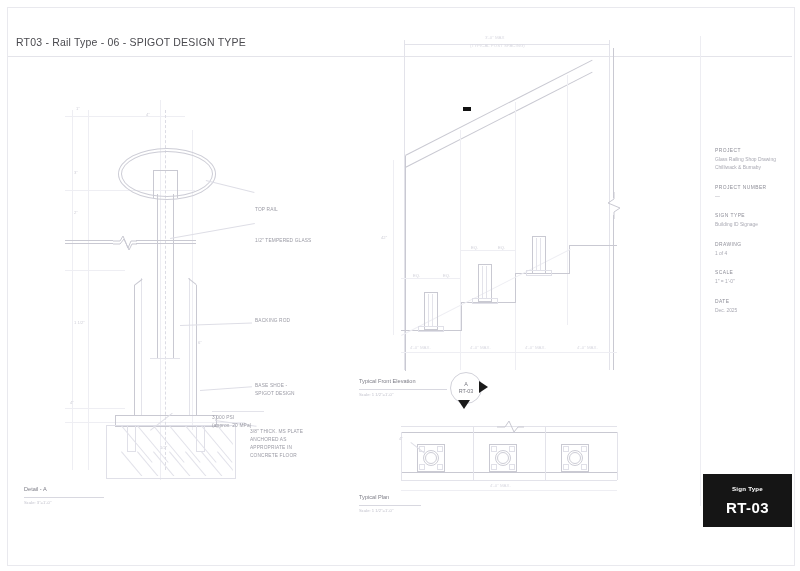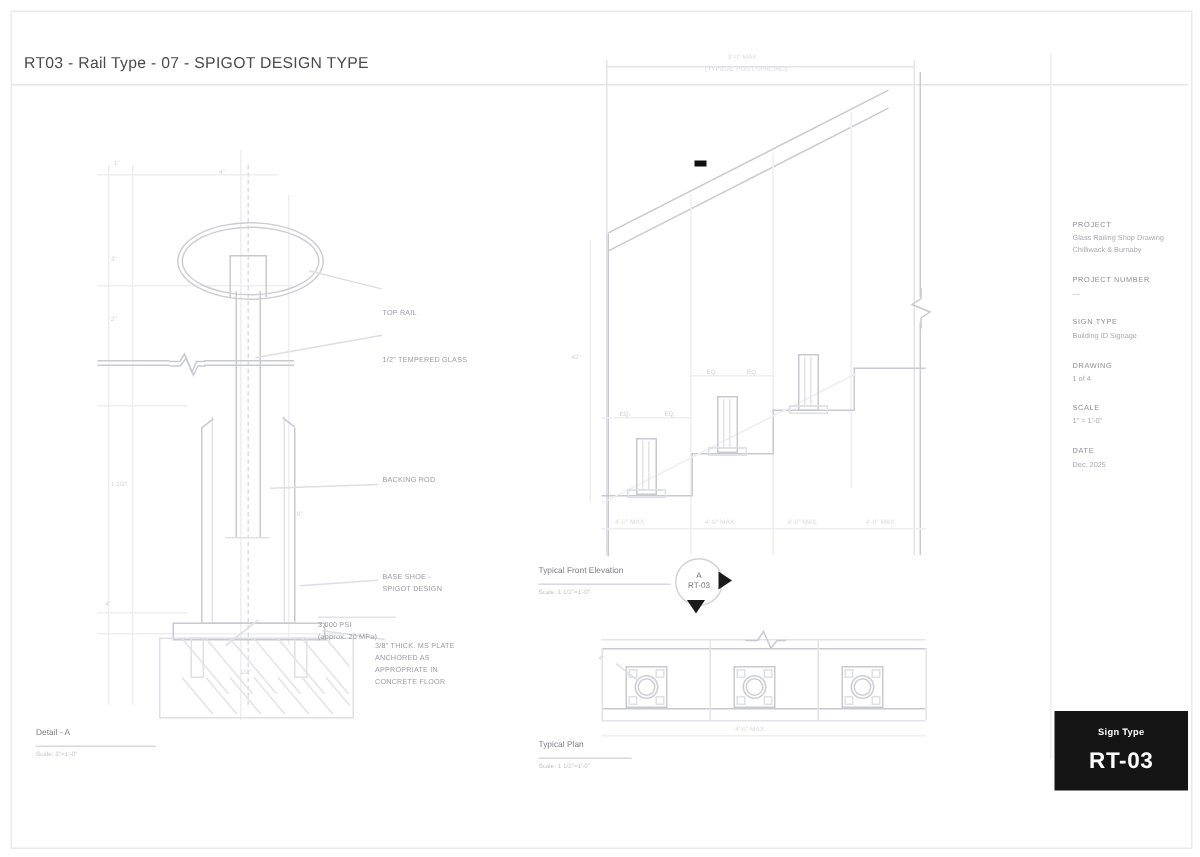--- a/index.html
+++ b/index.html
@@ -60,21 +60,21 @@
   #badge .bv{font-size:15px;color:#fff;font-weight:bold;letter-spacing:.4px;}
 
   .cursor{position:absolute;width:8px;height:4px;background:#111;}
 </style>
 </head>
 <body>
 
 <div class="sheet">
   <div class="frame"></div>
 
-  <div class="title">RT03 - Rail Type - 07 - SPIGOT DESIGN TYPE</div>
+  <div class="title">RT03 - Rail Type - 06 - SPIGOT DESIGN TYPE</div>
   <div class="titlerule"></div>
 
   <div id="detailA">
 
     <div class="ln v xfaint" style="left:62px;top:40px;height:360px;"></div>
     <div class="ln v xfaint" style="left:78px;top:40px;height:360px;"></div>
     <div class="ln h xfaint" style="left:55px;top:46px;width:120px;"></div>
     <div class="ln h xfaint" style="left:55px;top:120px;width:130px;"></div>
     <div class="ln h xfaint" style="left:55px;top:200px;width:60px;"></div>
     <div class="ln h xfaint" style="left:55px;top:338px;width:60px;"></div>

